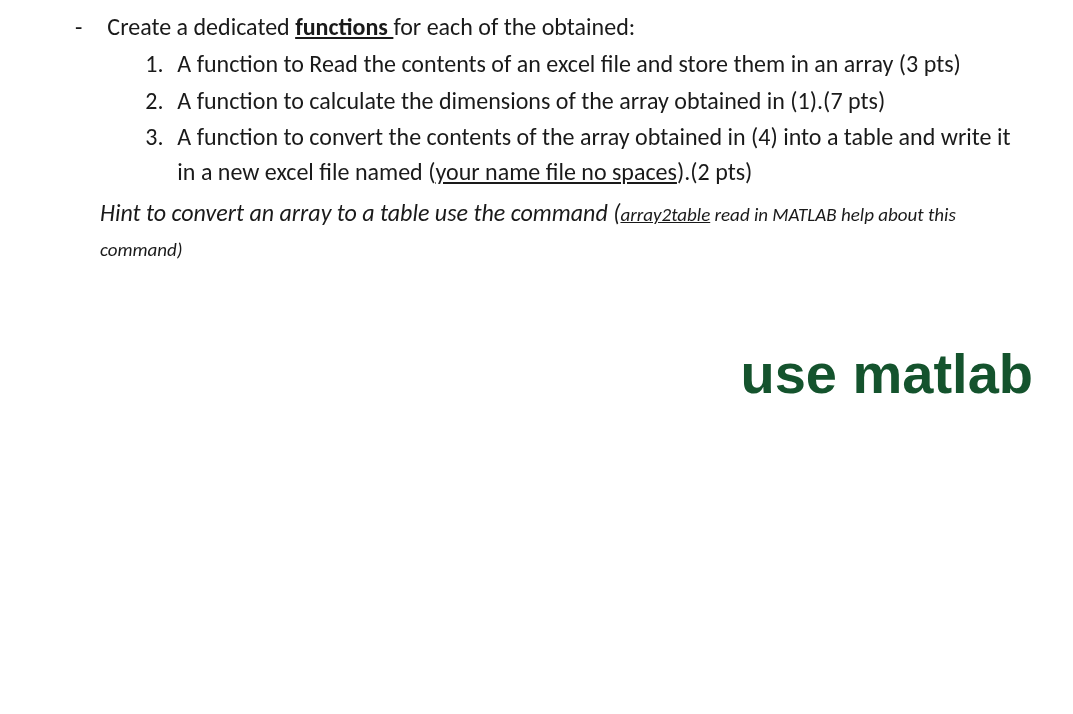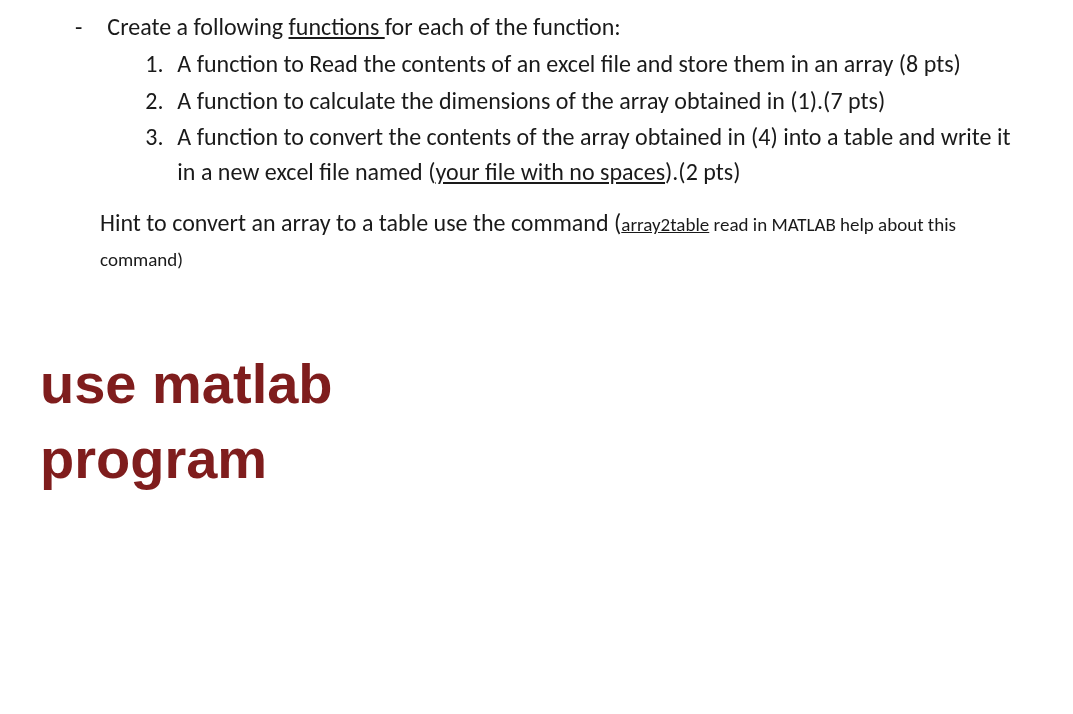--- a/index.html
+++ b/index.html
@@ -39,68 +39,68 @@
     .num-marker {
       margin-right: 10px;
       flex-shrink: 0;
       min-width: 22px;
     }
     .num-content {
       flex: 1;
     }
     .hint {
       margin-left: 60px;
-      margin-top: 14px;
+      margin-top: 4px;
+      font-style: italic;
     }
     .hint-small {
       font-size: 19px;
     }
     .underline {
       text-decoration: underline;
     }
     .bold {
-      font-weight: normal;
+      font-weight: bold;
       margin-top: 8px;
     }
     .big-text {
       font-family: Arial, Helvetica, sans-serif;
       font-size: 56px;
       font-weight: bold;
-      text-align: left;
+      text-align: right;
       margin-top: 70px;
       line-height: 1.35;
-      color: #7f1d1d;
+      color: #14532d;
       letter-spacing: 0px;
     }
   </style>
 </head>
 <body>
 
 <div class="bullet-item">
   <span class="bullet-marker">-</span>
   <div class="bullet-content">
-    <span>Create a following </span><span class="underline bold">functions </span><span>for each of the function:</span>
+    <span>Create a dedicated </span><span class="underline bold">functions </span><span>for each of the obtained:</span>
 
     <div class="numbered-list">
       <div class="numbered-item">
         <span class="num-marker">1.</span>
-        <span class="num-content">A function to Read the contents of an excel file and store them in an array (8 pts)</span>
+        <span class="num-content">A function to Read the contents of an excel file and store them in an array (3 pts)</span>
       </div>
       <div class="numbered-item">
         <span class="num-marker">2.</span>
         <span class="num-content">A function to calculate the dimensions of the array obtained in (1).(7 pts)</span>
       </div>
       <div class="numbered-item">
         <span class="num-marker">3.</span>
-        <span class="num-content"><span>A function to convert the contents of the array obtained in (4) into a table and write it in a new excel file named (</span><span class="underline">your file with no spaces</span><span>).(2 pts)</span></span>
+        <span class="num-content"><span>A function to convert the contents of the array obtained in (4) into a table and write it in a new excel file named (</span><span class="underline">your name file no spaces</span><span>).(2 pts)</span></span>
       </div>
     </div>
   </div>
 </div>
 
 <div class="hint">
   <span>Hint to convert an array to a table use the command (</span><span class="underline hint-small">array2table</span><span class="hint-small"> read in MATLAB help about this command)</span>
 </div>
 
 <div class="big-text">
   <div>use matlab</div>
-  <div>program</div>
 </div>
 
 </body></html>

